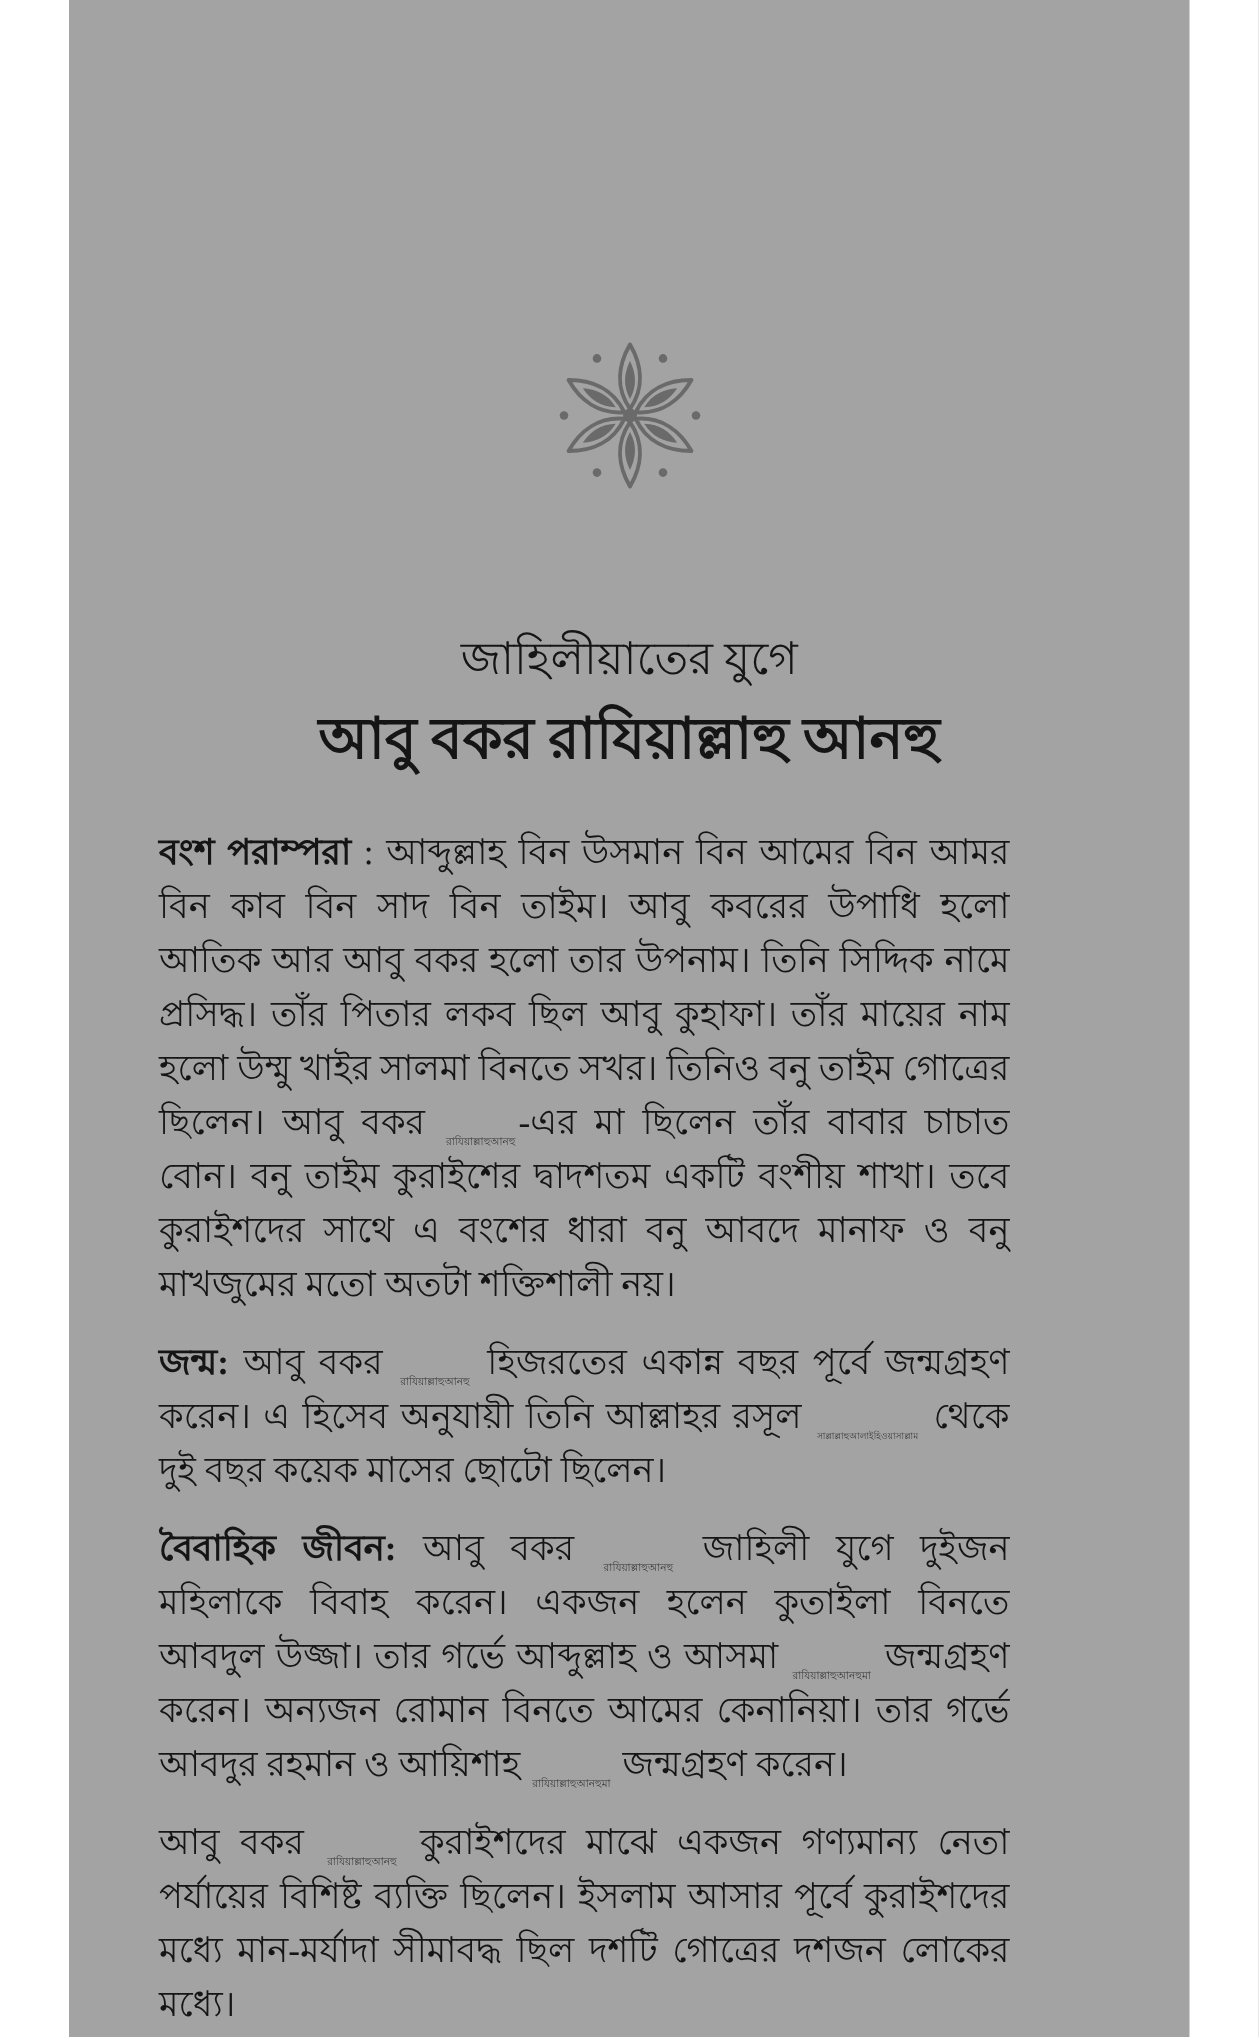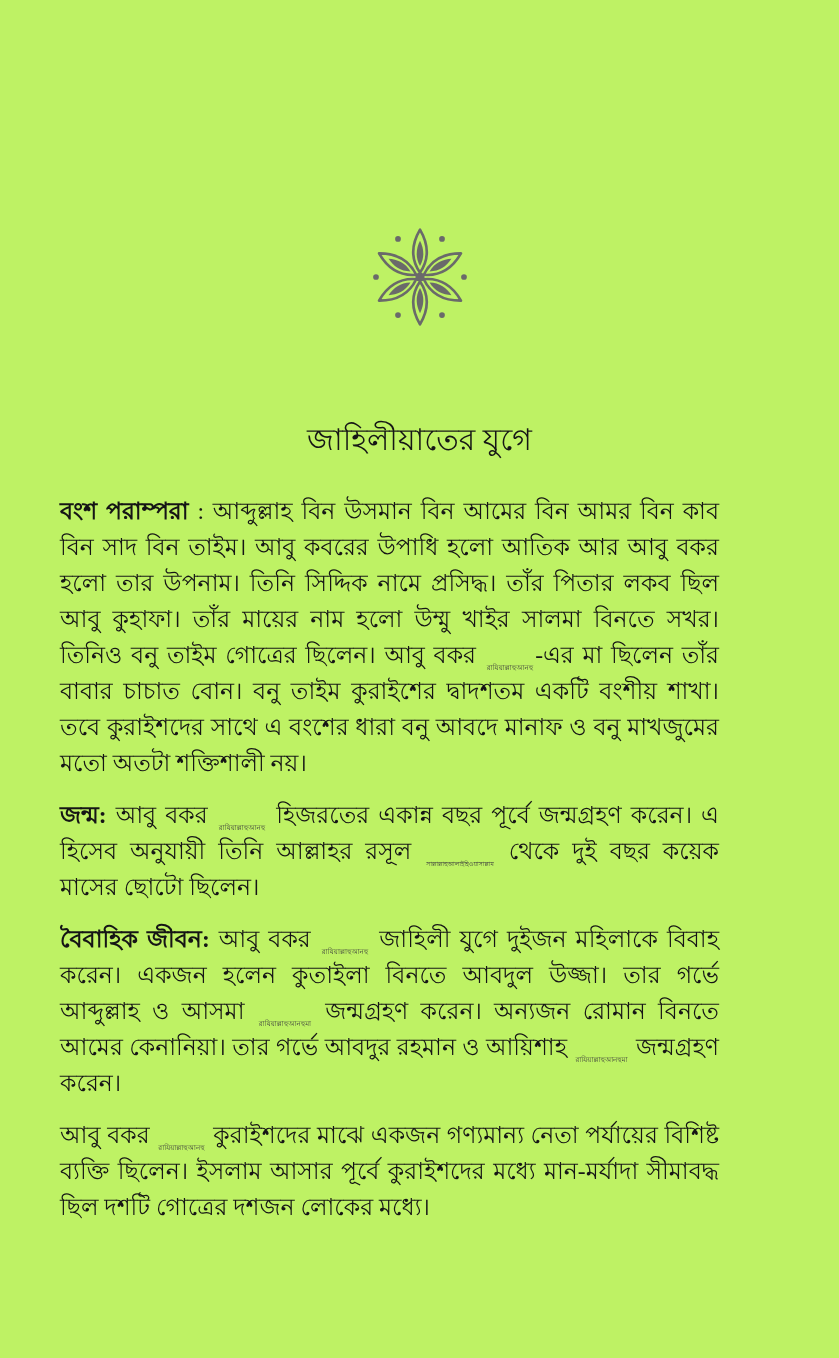--- a/index.html
+++ b/index.html
@@ -2,24 +2,24 @@
 <html><head>
 <meta charset="utf-8">
 <style>
   html, body {
     margin: 0;
     padding: 0;
     background: #ffffff;
   }
   .page {
     position: relative;
-    width: 839px;
+    width: 747px;
     height: 1358px;
     margin: 0 auto;
-    background: #bef264;
+    background: #a3a3a3;
     color: #151515;
     font-family: "Liberation Serif", serif;
     overflow: hidden;
   }
   .ornament {
     width: 116px;
     height: 110px;
     margin: 222px auto 0 auto;
     display: flex;
     align-items: center;
@@ -125,20 +125,21 @@
         <circle cx="30" cy="84.6" r="2.6"></circle>
         <circle cx="10" cy="50" r="2.6"></circle>
         <circle cx="30" cy="15.4" r="2.6"></circle>
         <circle cx="50" cy="50" r="4.2"></circle>
       </g>
     </svg>
   </div>
 
   <div class="title-block">
     <h2 class="title-sub">জাহিলীয়াতের যুগে</h2>
+    <h1 class="title-main">আবু বকর রাযিয়াল্লাহু আনহু</h1>
   </div>
 
   <div class="body-text">
       <p class="para"><strong>বংশ পরাম্পরা</strong> : আব্দুল্লাহ বিন উসমান বিন আমের বিন আমর বিন কাব বিন সাদ বিন তাইম। আবু কবরের উপাধি হলো আতিক আর আবু বকর হলো তার উপনাম। তিনি সিদ্দিক নামে প্রসিদ্ধ। তাঁর পিতার লকব ছিল আবু কুহাফা। তাঁর মায়ের নাম হলো উম্মু খাইর সালমা বিনতে সখর। তিনিও বনু তাইম গোত্রের ছিলেন। আবু বকর <span class="honorific ra">
           <span class="h-line">রাযিয়াল্লাহু</span>
           <span class="h-line">আনহু</span>
         </span>-এর মা ছিলেন তাঁর বাবার চাচাত বোন। বনু তাইম কুরাইশের দ্বাদশতম একটি বংশীয় শাখা। তবে কুরাইশদের সাথে এ বংশের ধারা বনু আবদে মানাফ ও বনু মাখজুমের মতো অতটা শক্তিশালী নয়।</p>
       <p class="para"><strong>জন্ম:</strong> আবু বকর <span class="honorific ra">
           <span class="h-line">রাযিয়াল্লাহু</span>
           <span class="h-line">আনহু</span>

